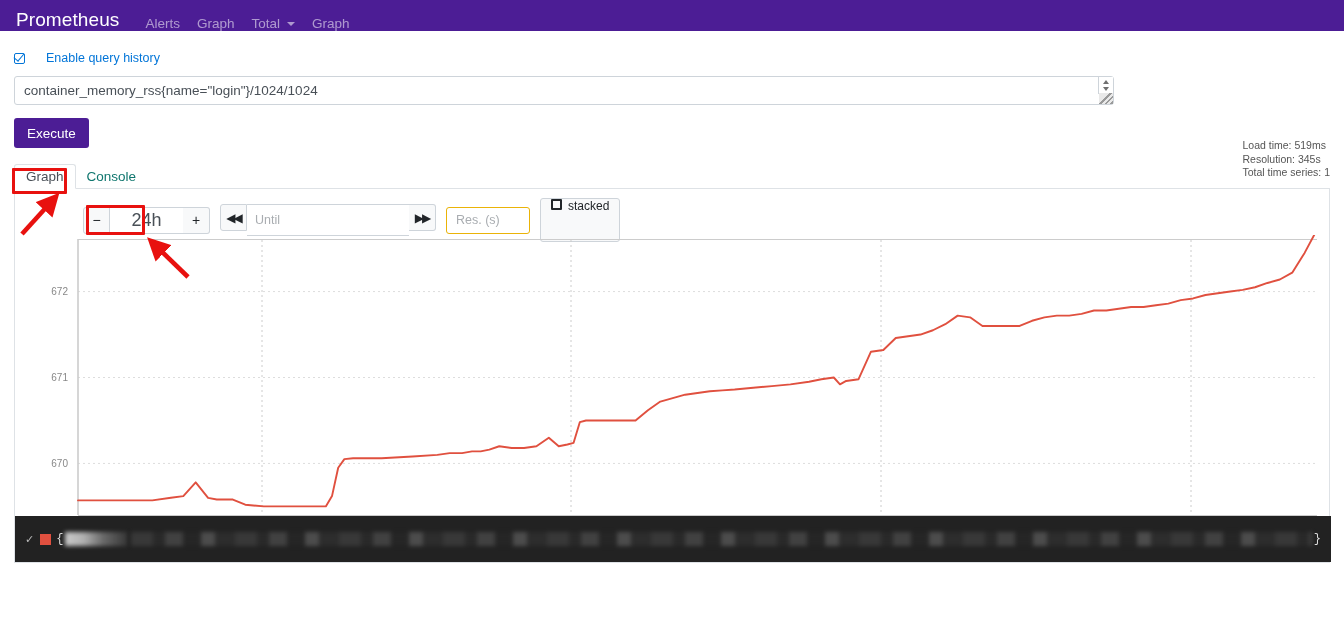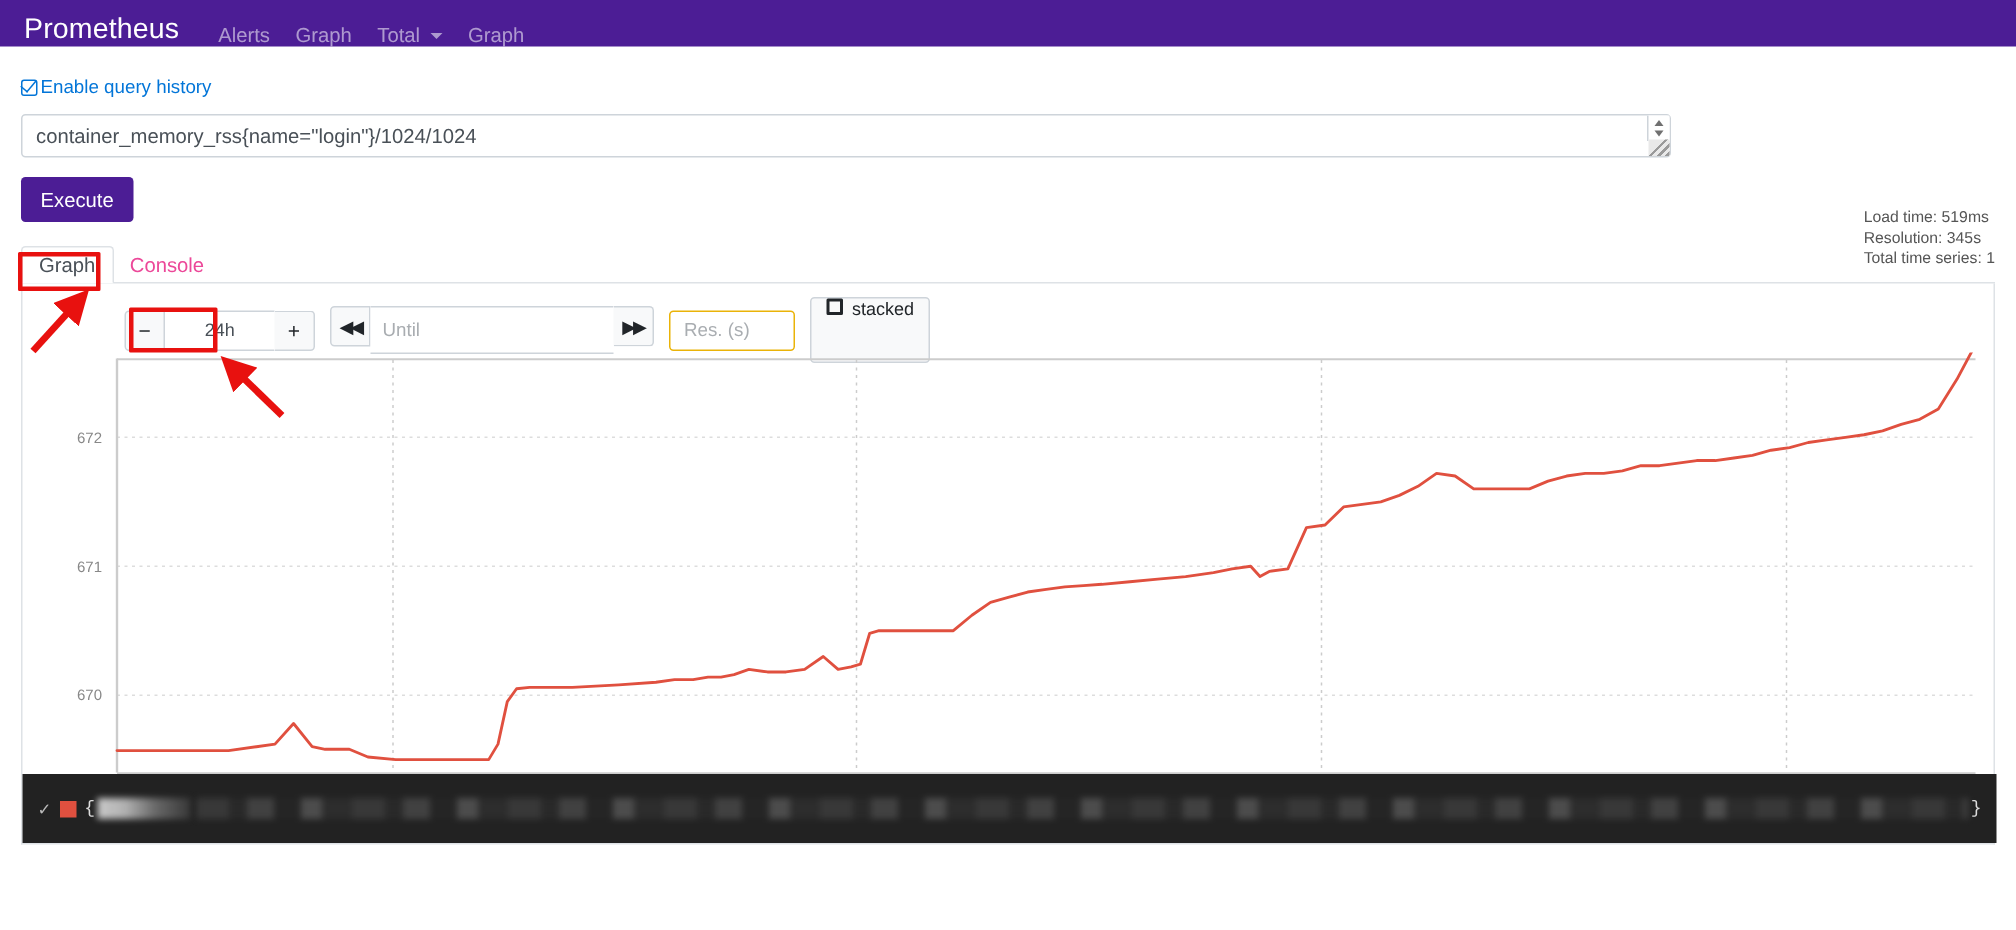--- a/index.html
+++ b/index.html
@@ -46,21 +46,21 @@
 
   
   .page { position: relative; padding: 0 14px; }
 
   .query-history {
     margin-top: 20px;
     font-size: 12.5px;
     color: #0275d8;
     display: flex;
     align-items: center;
-    gap: 2px;
+    gap: 21px;
     cursor: pointer;
     width: max-content;
   }
   .qh-box {
     width: 11px; height: 11px;
     border: 1.4px solid #0275d8;
     border-radius: 2px;
     position: relative;
     flex: none;
   }
@@ -210,21 +210,21 @@
     text-decoration: none;
   }
   .tab.active {
     color: #495057;
     background: #fff;
     border: 1px solid #dee2e6;
     border-bottom-color: #fff;
     border-radius: 3px 3px 0 0;
     margin-bottom: -1px;
   }
-  .tab.inactive { color: #ec4899; }
+  .tab.inactive { color: #0f766e; }
 
   
   .graph-panel {
     border: 1px solid #dee2e6;
     border-top: none;
     padding: 9px 0 0 0;
     position: relative;
     height: 374px;
   }
   .controls {
@@ -250,21 +250,21 @@
   }
   .ibtn.left { border-radius: 3px 0 0 3px; }
   .ibtn.right { border-radius: 0 3px 3px 0; border-left: none; }
   .range-input {
     width: 73px;
     height: 27px;
     border: 1px solid #ced4da;
     border-left: none;
     border-right: none;
     text-align: center;
-    font-size: 12px;
+    font-size: 18px;
     color: #495057;
     font-family: "Liberation Sans", sans-serif;
     outline: none;
     padding: 0;
     background: #fff;
   }
   .until-input {
     width: 162px;
     height: 32px;
     border: 1px solid #ced4da;

